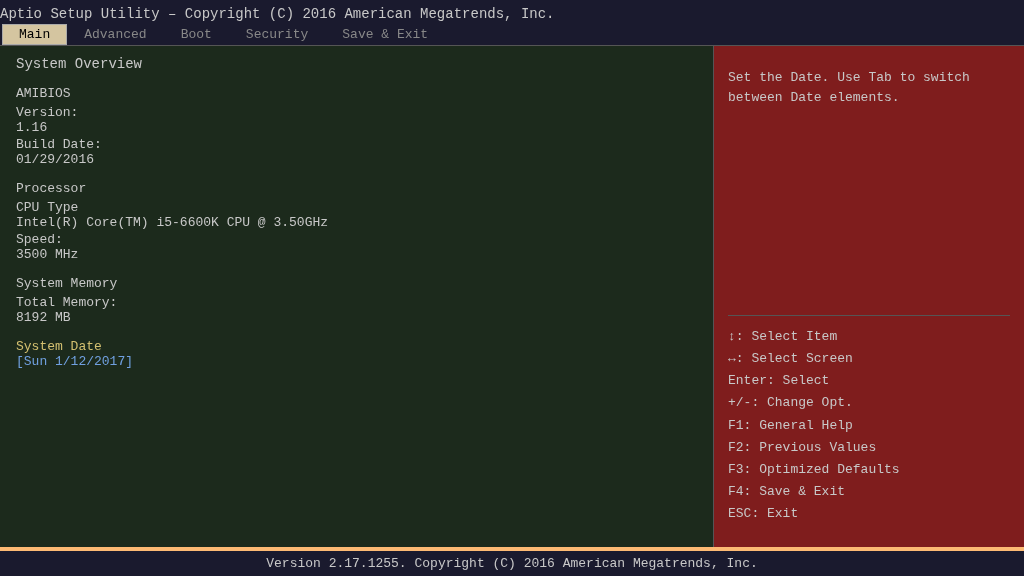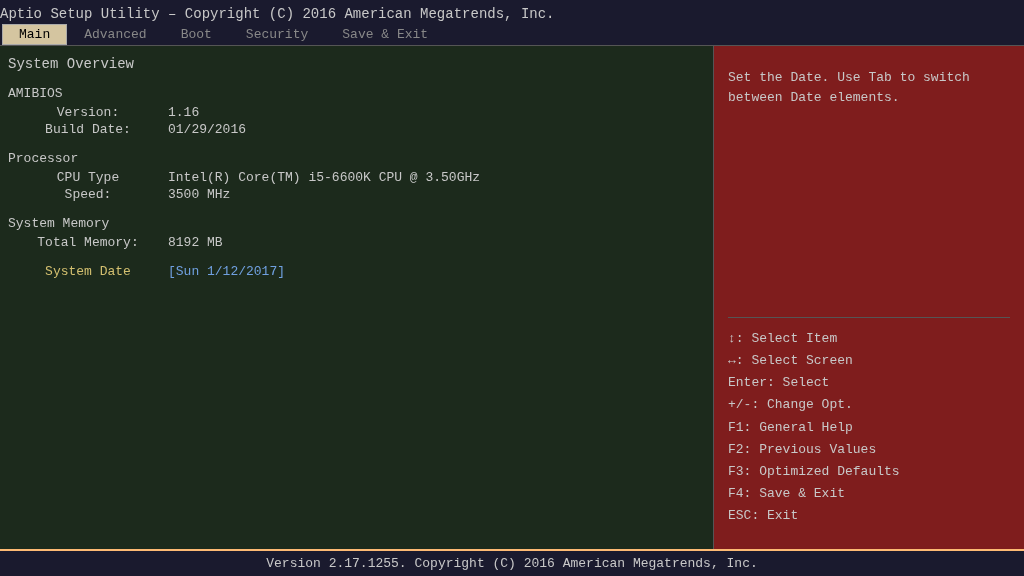--- a/index.html
+++ b/index.html
@@ -64,44 +64,43 @@
       flex: 1;
       display: flex;
       flex-direction: row;
       background: #1c2a1c;
       border-top: 1px solid #555;
     }
 
     
     .left-panel {
       flex: 1;
-      padding: 10px 8px;
+      padding: 10px 16px;
       border-right: 1px solid #555;
       color: #c8c8c8;
       background: #1c2a1c;
     }
 
     .section-title {
       color: #c8c8c8;
       font-size: 14px;
       margin-bottom: 10px;
     }
 
     .subsection-title {
       color: #c8c8c8;
       font-size: 13px;
       margin-top: 14px;
       margin-bottom: 4px;
     }
 
     .info-row {
       display: flex;
-      flex-direction: row;
+      flex-direction: column;
       margin-bottom: 2px;
-      text-align: center;
     }
 
     .info-label {
       color: #c8c8c8;
       width: 160px;
       font-size: 13px;
       flex-shrink: 0;
     }
 
     .info-value {
@@ -149,21 +148,21 @@
       line-height: 1.7;
     }
 
     
     .bottom-bar {
       background: #1a1a2e;
       color: #c8c8c8;
       text-align: center;
       padding: 5px 0;
       font-size: 13px;
-      border-top: 2px solid #fdba74;
+      border-top: 4px solid #fdba74;
       flex-shrink: 0;
     }
   </style>
 </head>
 <body>
 
 <div class="screen">
 
   <div class="title-bar">
     <span>Aptio Setup Utility – Copyright (C) 2016 American Megatrends, Inc.</span>

